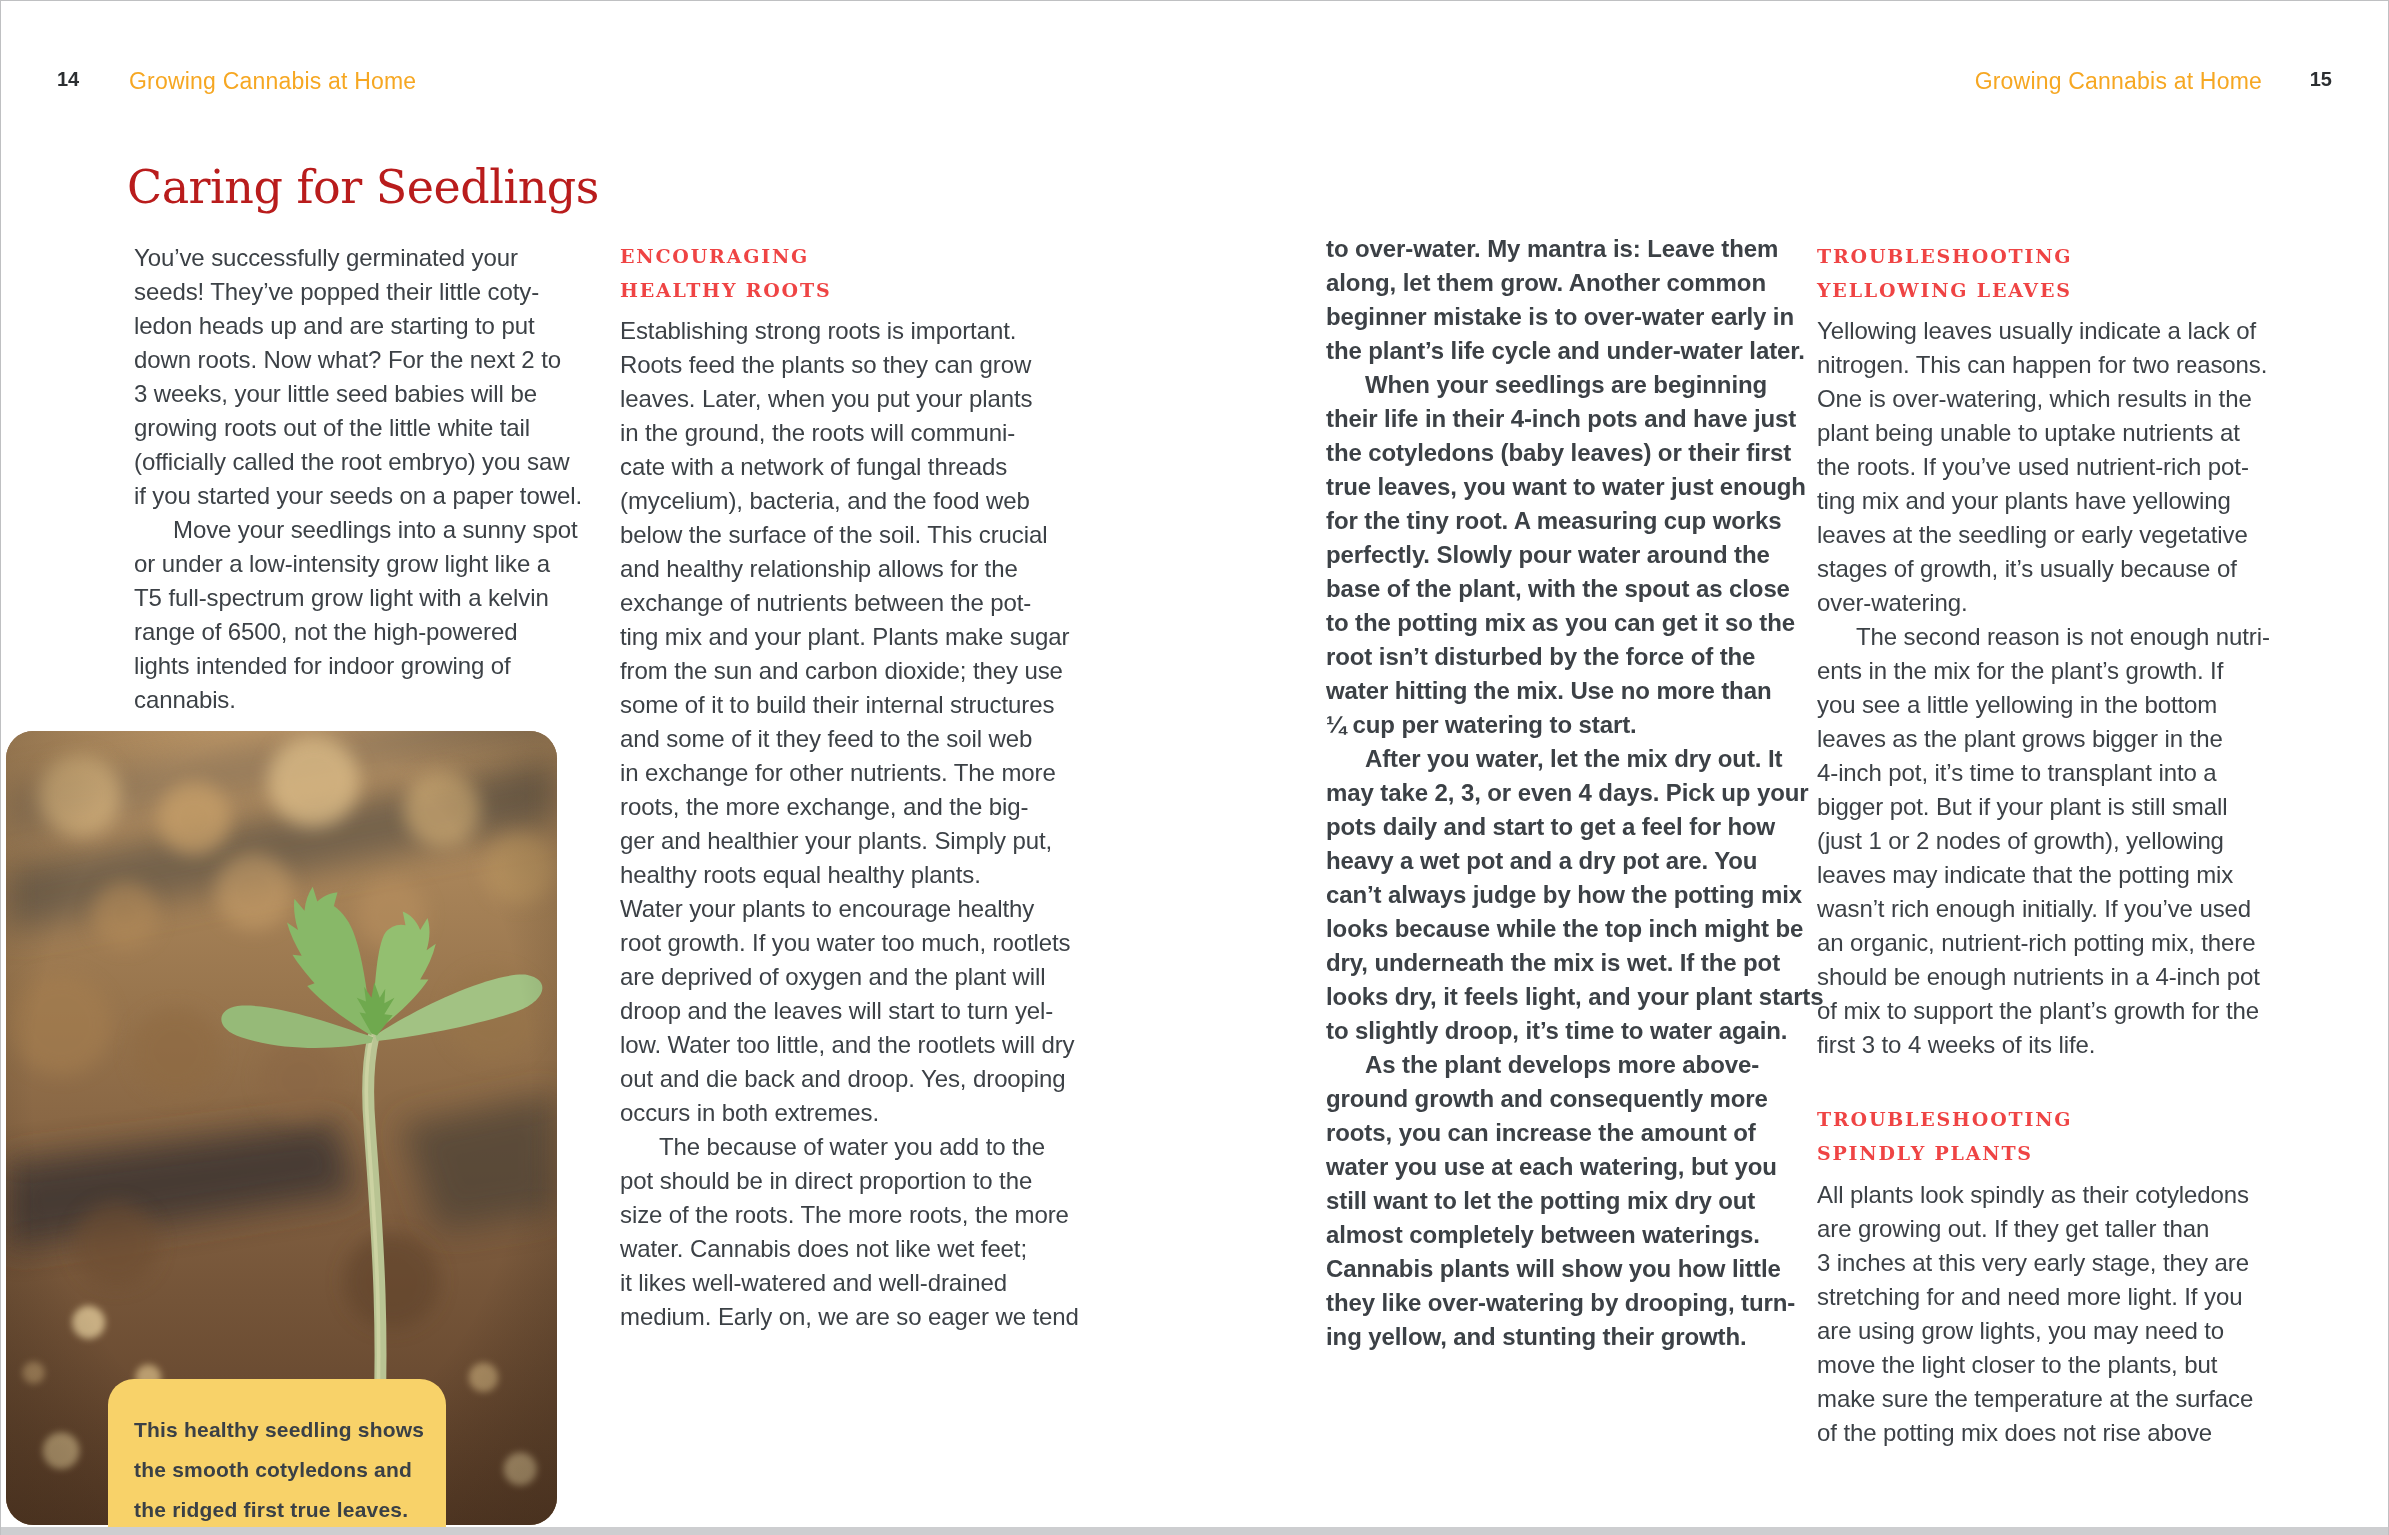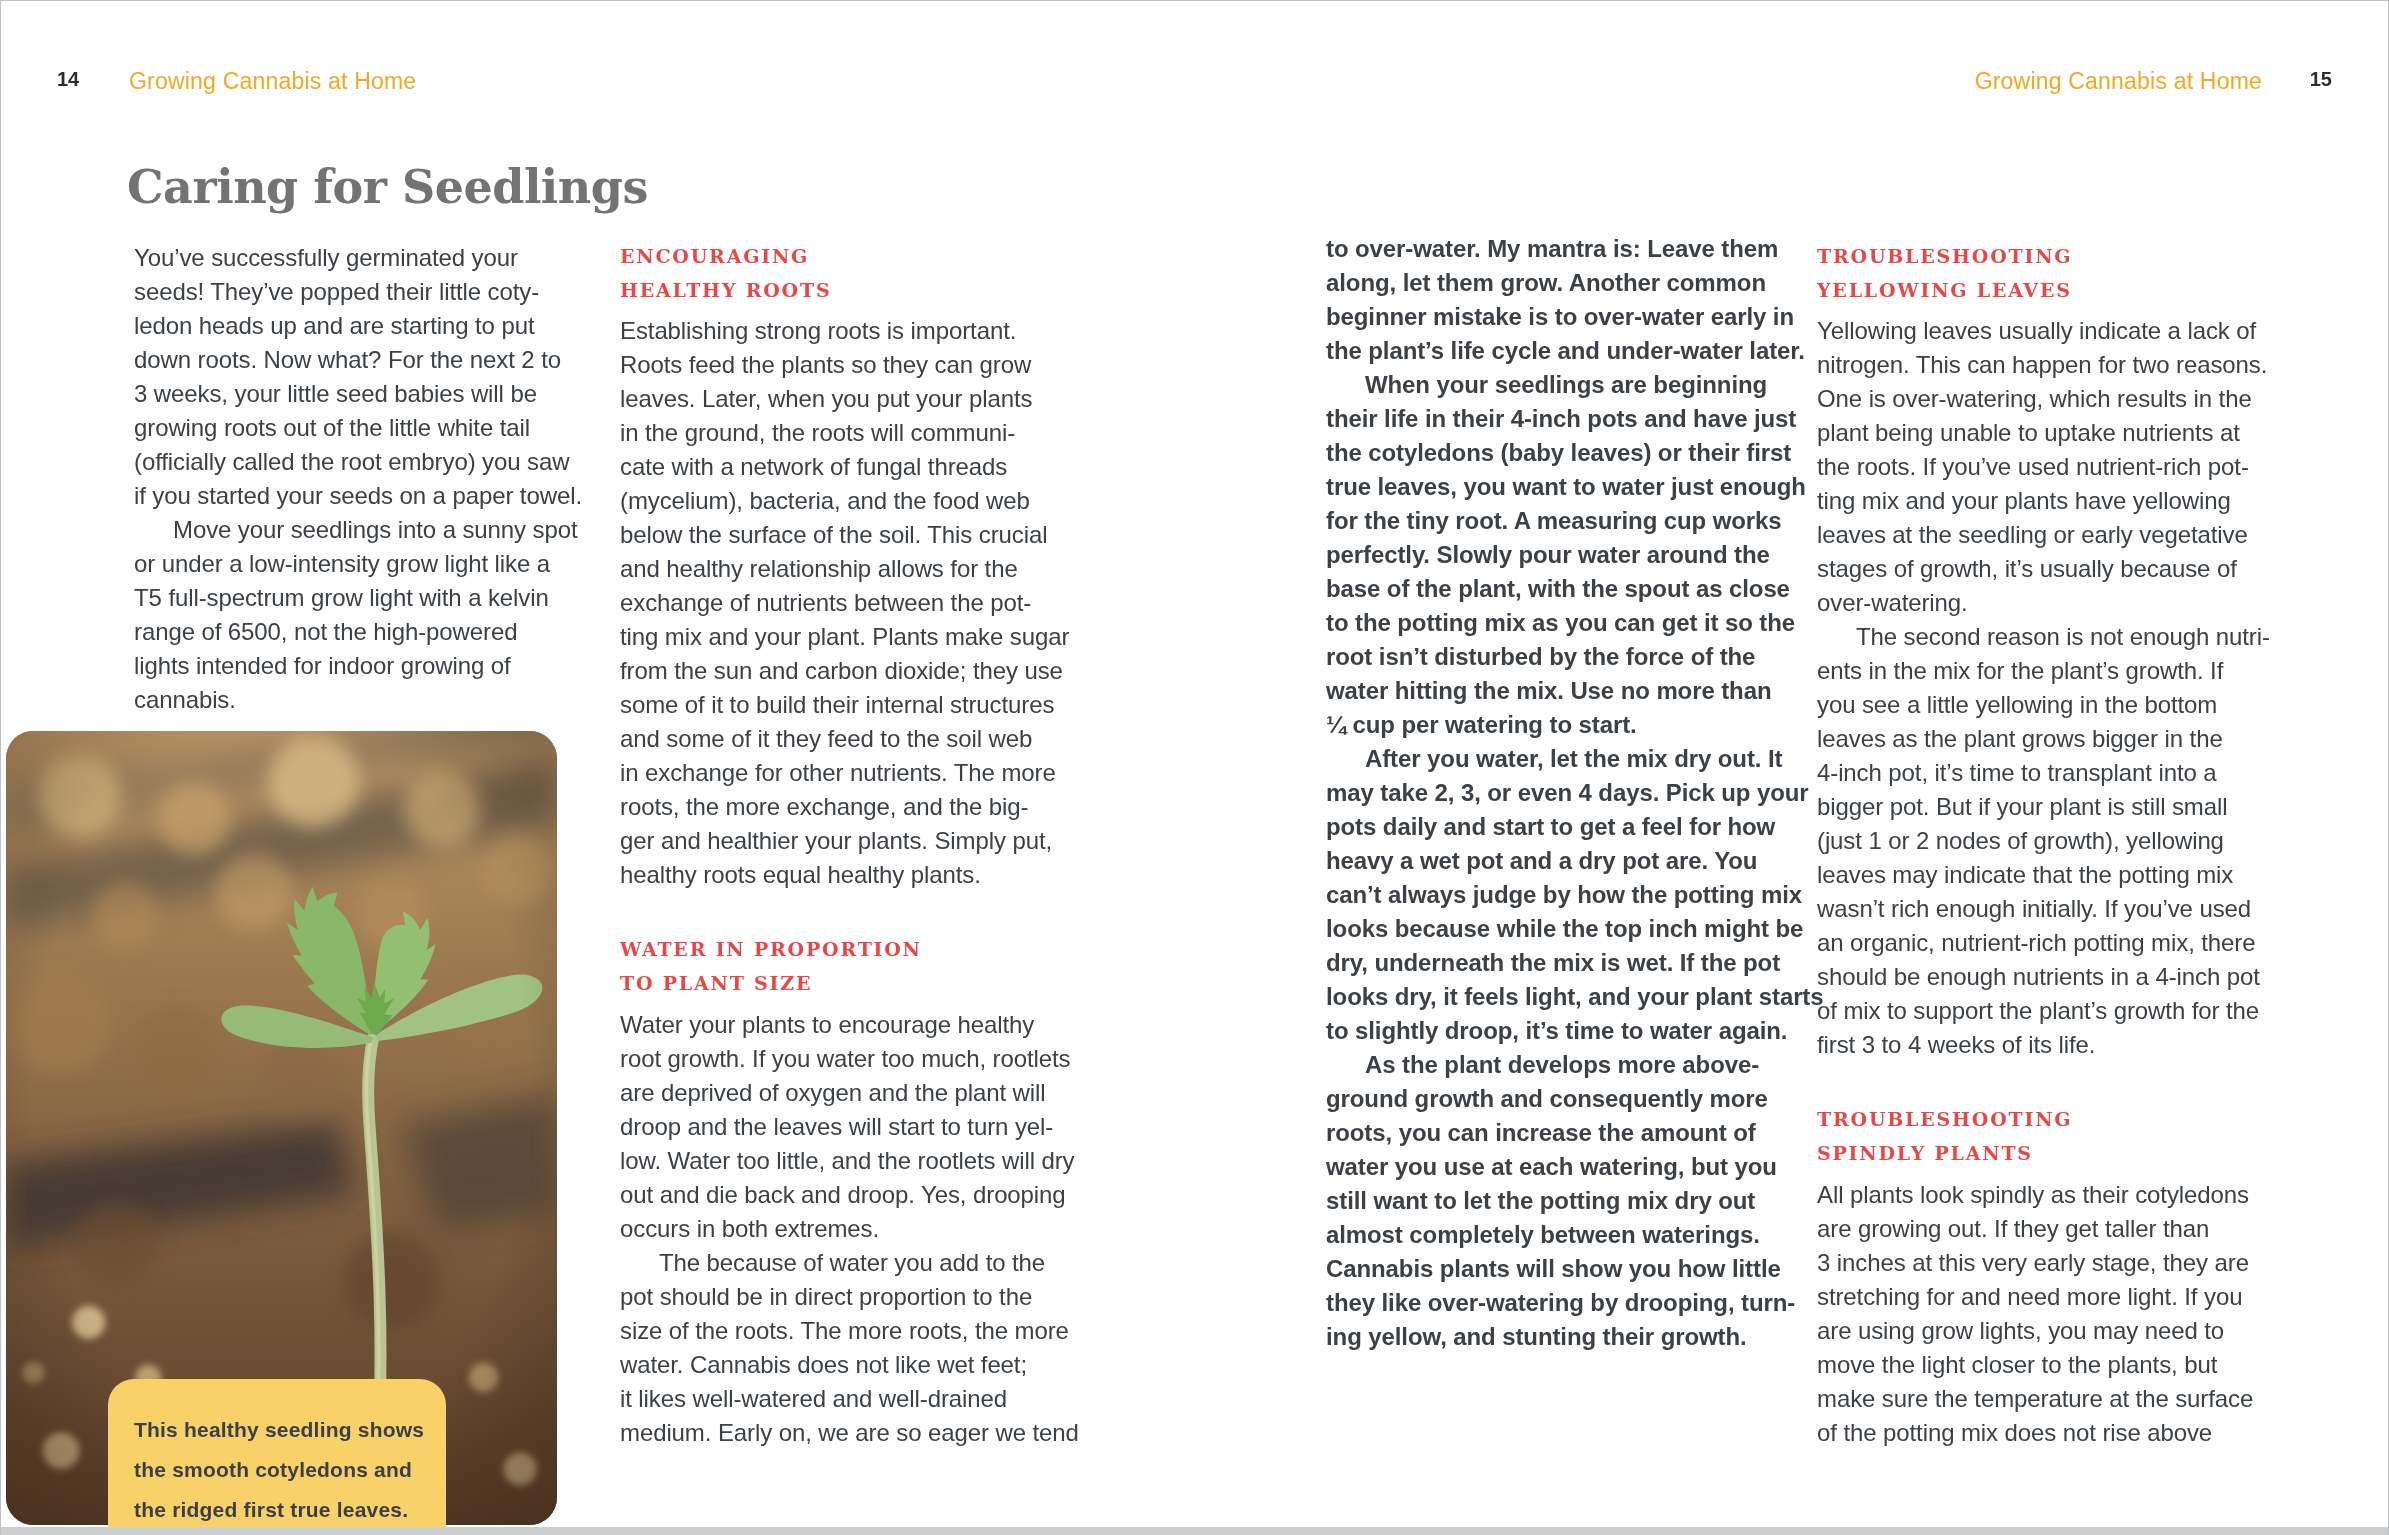--- a/index.html
+++ b/index.html
@@ -13,22 +13,22 @@
   .runhead{position:absolute;top:68px;font-size:23px;line-height:26px;letter-spacing:0.2px;white-space:pre;}
   .pagenum{position:absolute;top:66px;font-size:20px;line-height:26px;font-weight:700;color:#2b2e31;}
   .rh-orange{color:#f6a722;}
   #pn-left{left:57px;}
   #rh-left{left:129px;}
   #rh-right{right:127px;text-align:right;}
   #pn-right{right:57px;text-align:left;}
 
   .title{
     position:absolute;left:127px;top:162px;margin:0;
-    font-family:"DejaVu Serif",serif;font-weight:700;
-    font-size:46px;line-height:51px;letter-spacing:-0.5px;color:#737373;white-space:pre;
+    font-family:"DejaVu Serif",serif;font-weight:400;
+    font-size:46px;line-height:51px;letter-spacing:-0.5px;color:#b91c1c;white-space:pre;
   }
 
   .col{position:absolute;font-size:24px;line-height:34px;letter-spacing:-0.1px;}
   #col1{left:134px;top:241px;width:443px;}
   #col2{left:620px;top:239px;width:446px;}
   #col3{left:1326px;top:232px;width:448px;font-weight:bold;}
   #col4{left:1817px;top:239px;width:454px;}
 
   .para{white-space:pre;margin:0;}
   .para.indent{text-indent:39px;}
@@ -94,22 +94,20 @@
 and healthy relationship allows for the
 exchange of nutrients between the pot-
 ting mix and your plant. Plants make sugar
 from the sun and carbon dioxide; they use
 some of it to build their internal structures
 and some of it they feed to the soil web
 in exchange for other nutrients. The more
 roots, the more exchange, and the big-
 ger and healthier your plants. Simply put,
 healthy roots equal healthy plants.</div>
-      <div class="heading">WATER IN PROPORTION
-TO PLANT SIZE</div>
       <div class="para">Water your plants to encourage healthy
 root growth. If you water too much, rootlets
 are deprived of oxygen and the plant will
 droop and the leaves will start to turn yel-
 low. Water too little, and the rootlets will dry
 out and die back and droop. Yes, drooping
 occurs in both extremes.</div>
       <div class="para indent">The because of water you add to the
 pot should be in direct proportion to the
 size of the roots. The more roots, the more

